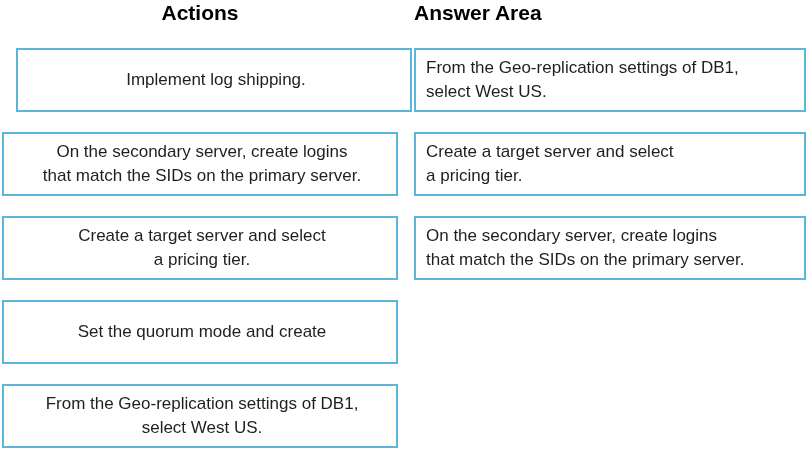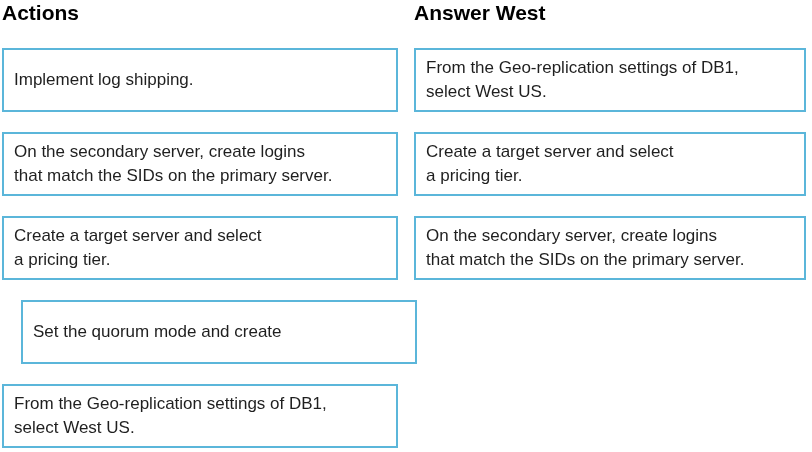--- a/index.html
+++ b/index.html
@@ -12,21 +12,21 @@
     position: relative;
     width: 812px;
     height: 452px;
     background: #ffffff;
     overflow: hidden;
   }
   .column {
     position: absolute;
     top: 0;
   }
-  #actions-col  { left: 2px;   width: 396px; }
+  #actions-col  { left: 2px;   width: 396px; text-align: center; }
   #answer-col   { left: 414px; width: 392px; }
   .col-title {
     font-size: 21px;
     font-weight: bold;
     color: #000000;
     line-height: 26px;
     margin: 0 0 0 0;
     height: 26px;
   }
   .cards {
@@ -57,43 +57,43 @@
   .card .bold { font-weight: normal; }
 </style>
 </head>
 <body>
 
 <div id="stage">
 
   <div id="actions-col" class="column">
     <div class="col-title">Actions</div>
     <div class="cards">
-        <div class="card" style="border-color: rgb(91, 182, 218);">
+        <div class="card" style="border-color: rgb(91, 182, 218); margin-left: 14px;">
           <div class="line"><span>Implement log shipping.</span></div>
         </div>
         <div class="card" style="border-color: rgb(91, 182, 218);">
           <div class="line"><span>On the secondary server, create logins</span></div>
           <div class="line"><span>that match the SIDs on the primary server.</span></div>
         </div>
         <div class="card" style="border-color: rgb(91, 182, 218);">
           <div class="line"><span>Create a target server and select</span></div>
           <div class="line"><span>a pricing tier.</span></div>
         </div>
-        <div class="card" style="border-color: rgb(91, 182, 218); margin-left: 19px;">
+        <div class="card" style="border-color: rgb(91, 182, 218);">
           <div class="line"><span>Set the quorum mode and create</span></div>
         </div>
         <div class="card" style="border-color: rgb(91, 182, 218);">
           <div class="line"><span>From the Geo-replication settings of DB1,</span></div>
           <div class="line"><span>select </span><span class="bold">West US</span><span>.</span></div>
         </div>
       </div>
   </div>
 
   <div id="answer-col" class="column">
-    <div class="col-title">Answer West</div>
+    <div class="col-title">Answer Area</div>
     <div class="cards">
         <div class="card" style="border-color: rgb(91, 182, 218);">
           <div class="line"><span>From the Geo-replication settings of DB1,</span></div>
           <div class="line"><span>select </span><span class="bold">West US</span><span>.</span></div>
         </div>
         <div class="card" style="border-color: rgb(91, 182, 218);">
           <div class="line"><span>Create a target server and select</span></div>
           <div class="line"><span>a pricing tier.</span></div>
         </div>
         <div class="card" style="border-color: rgb(91, 182, 218);">

